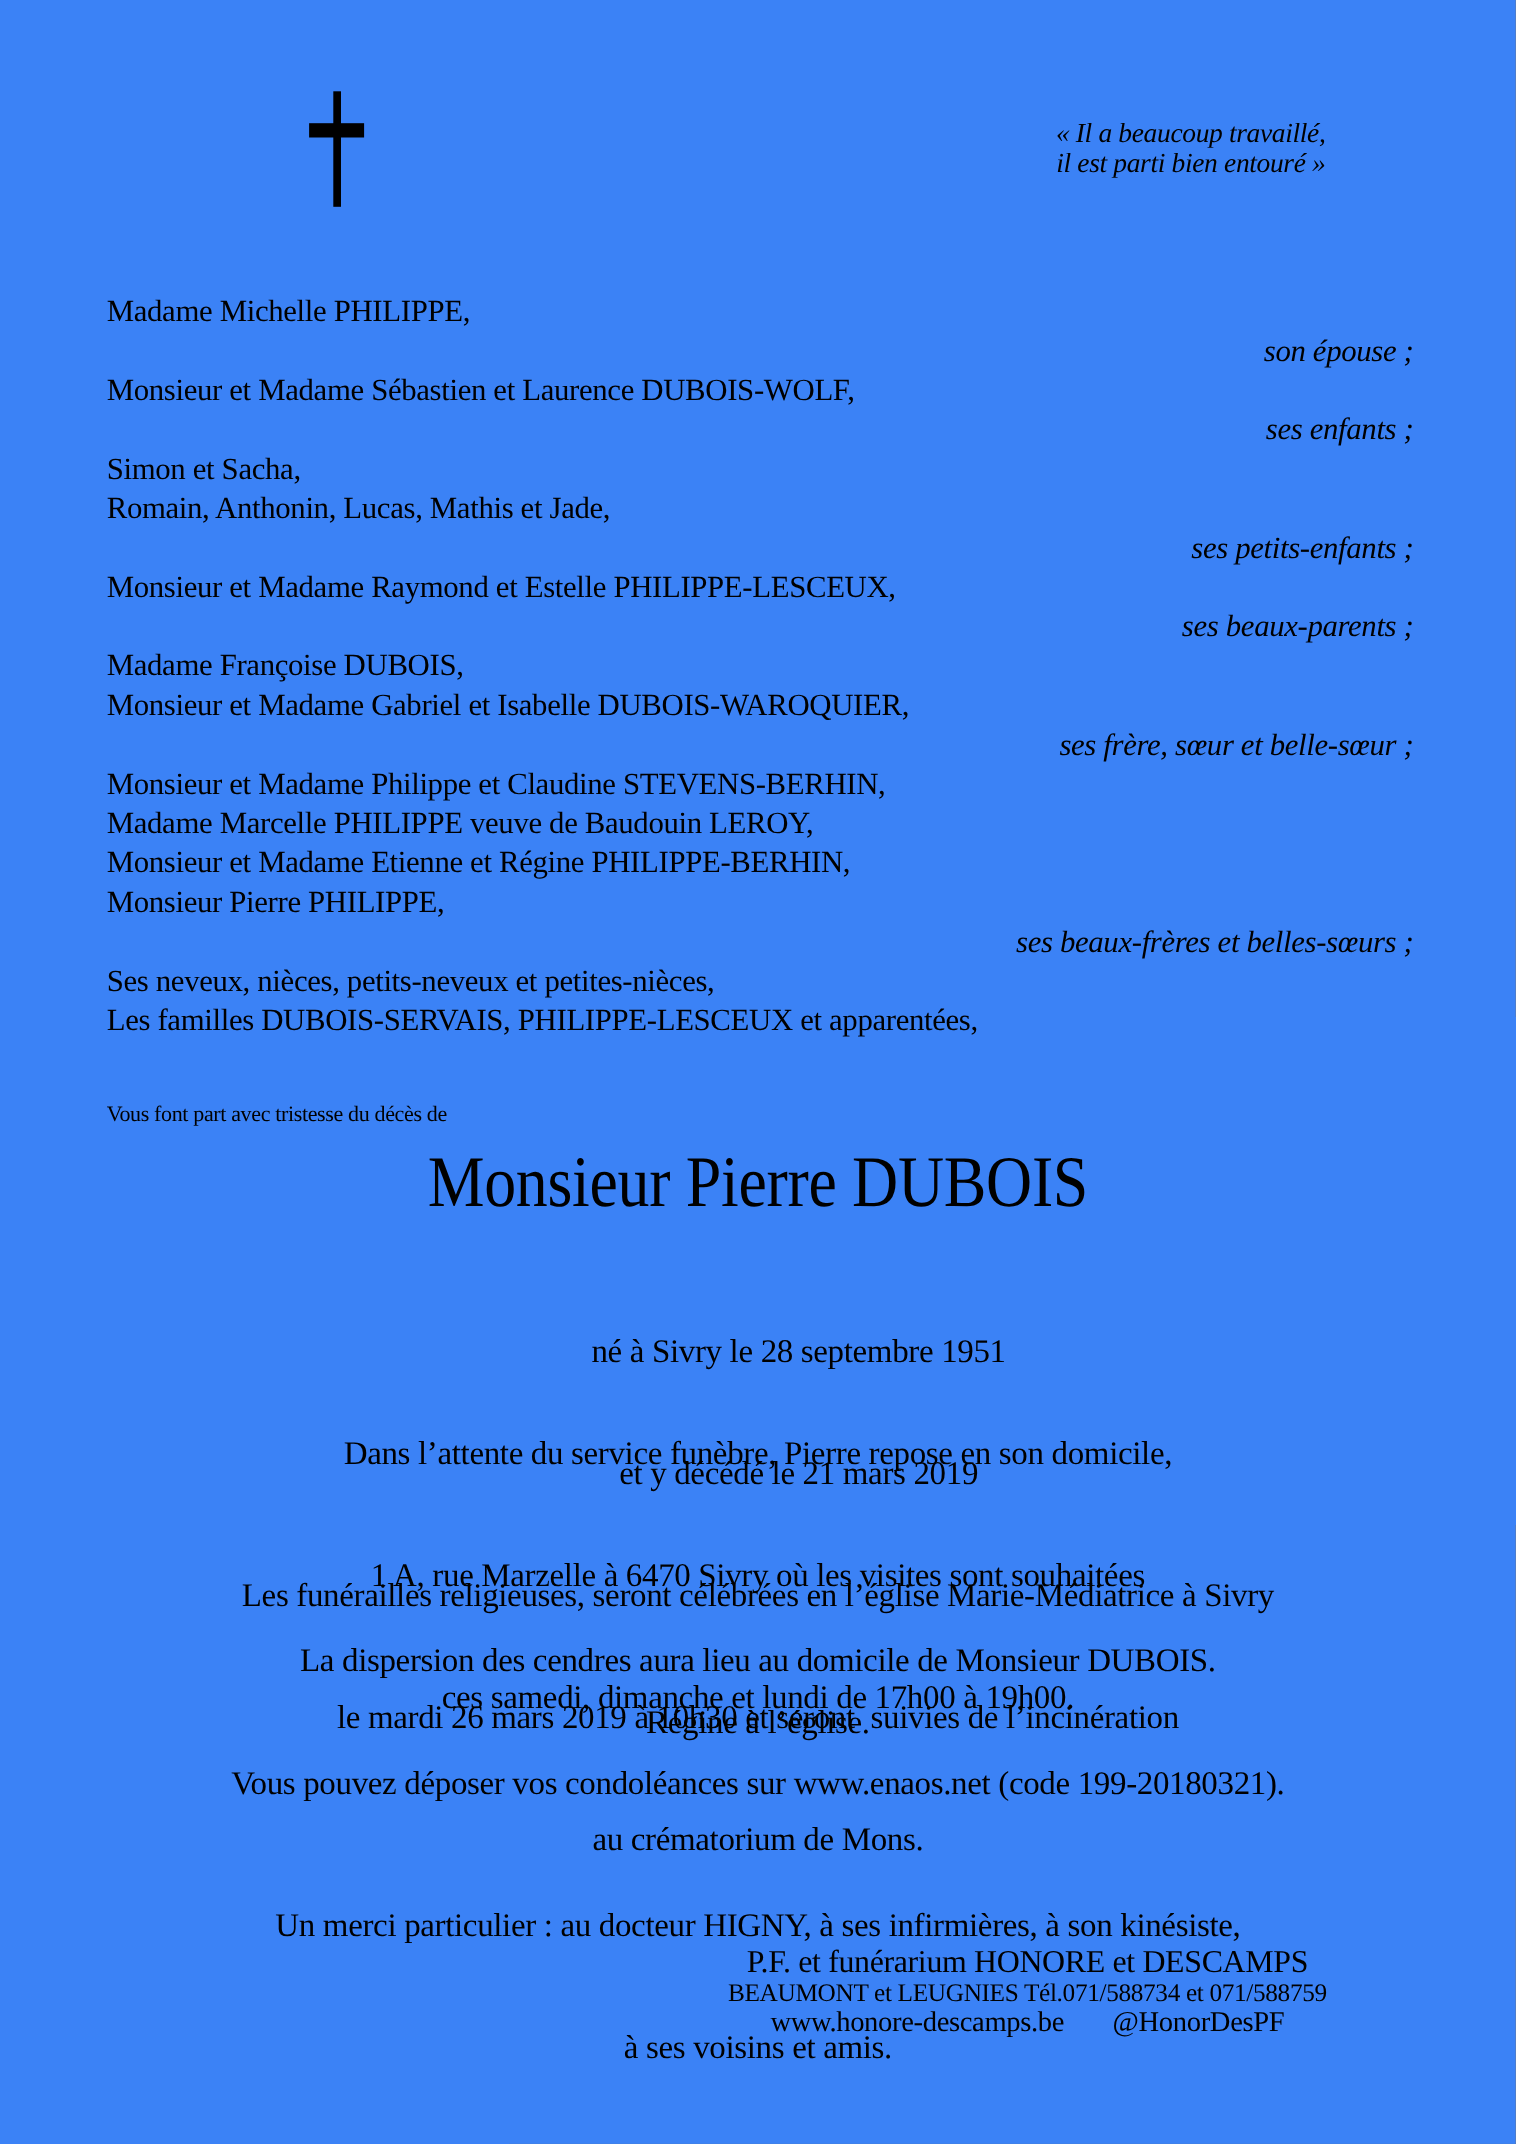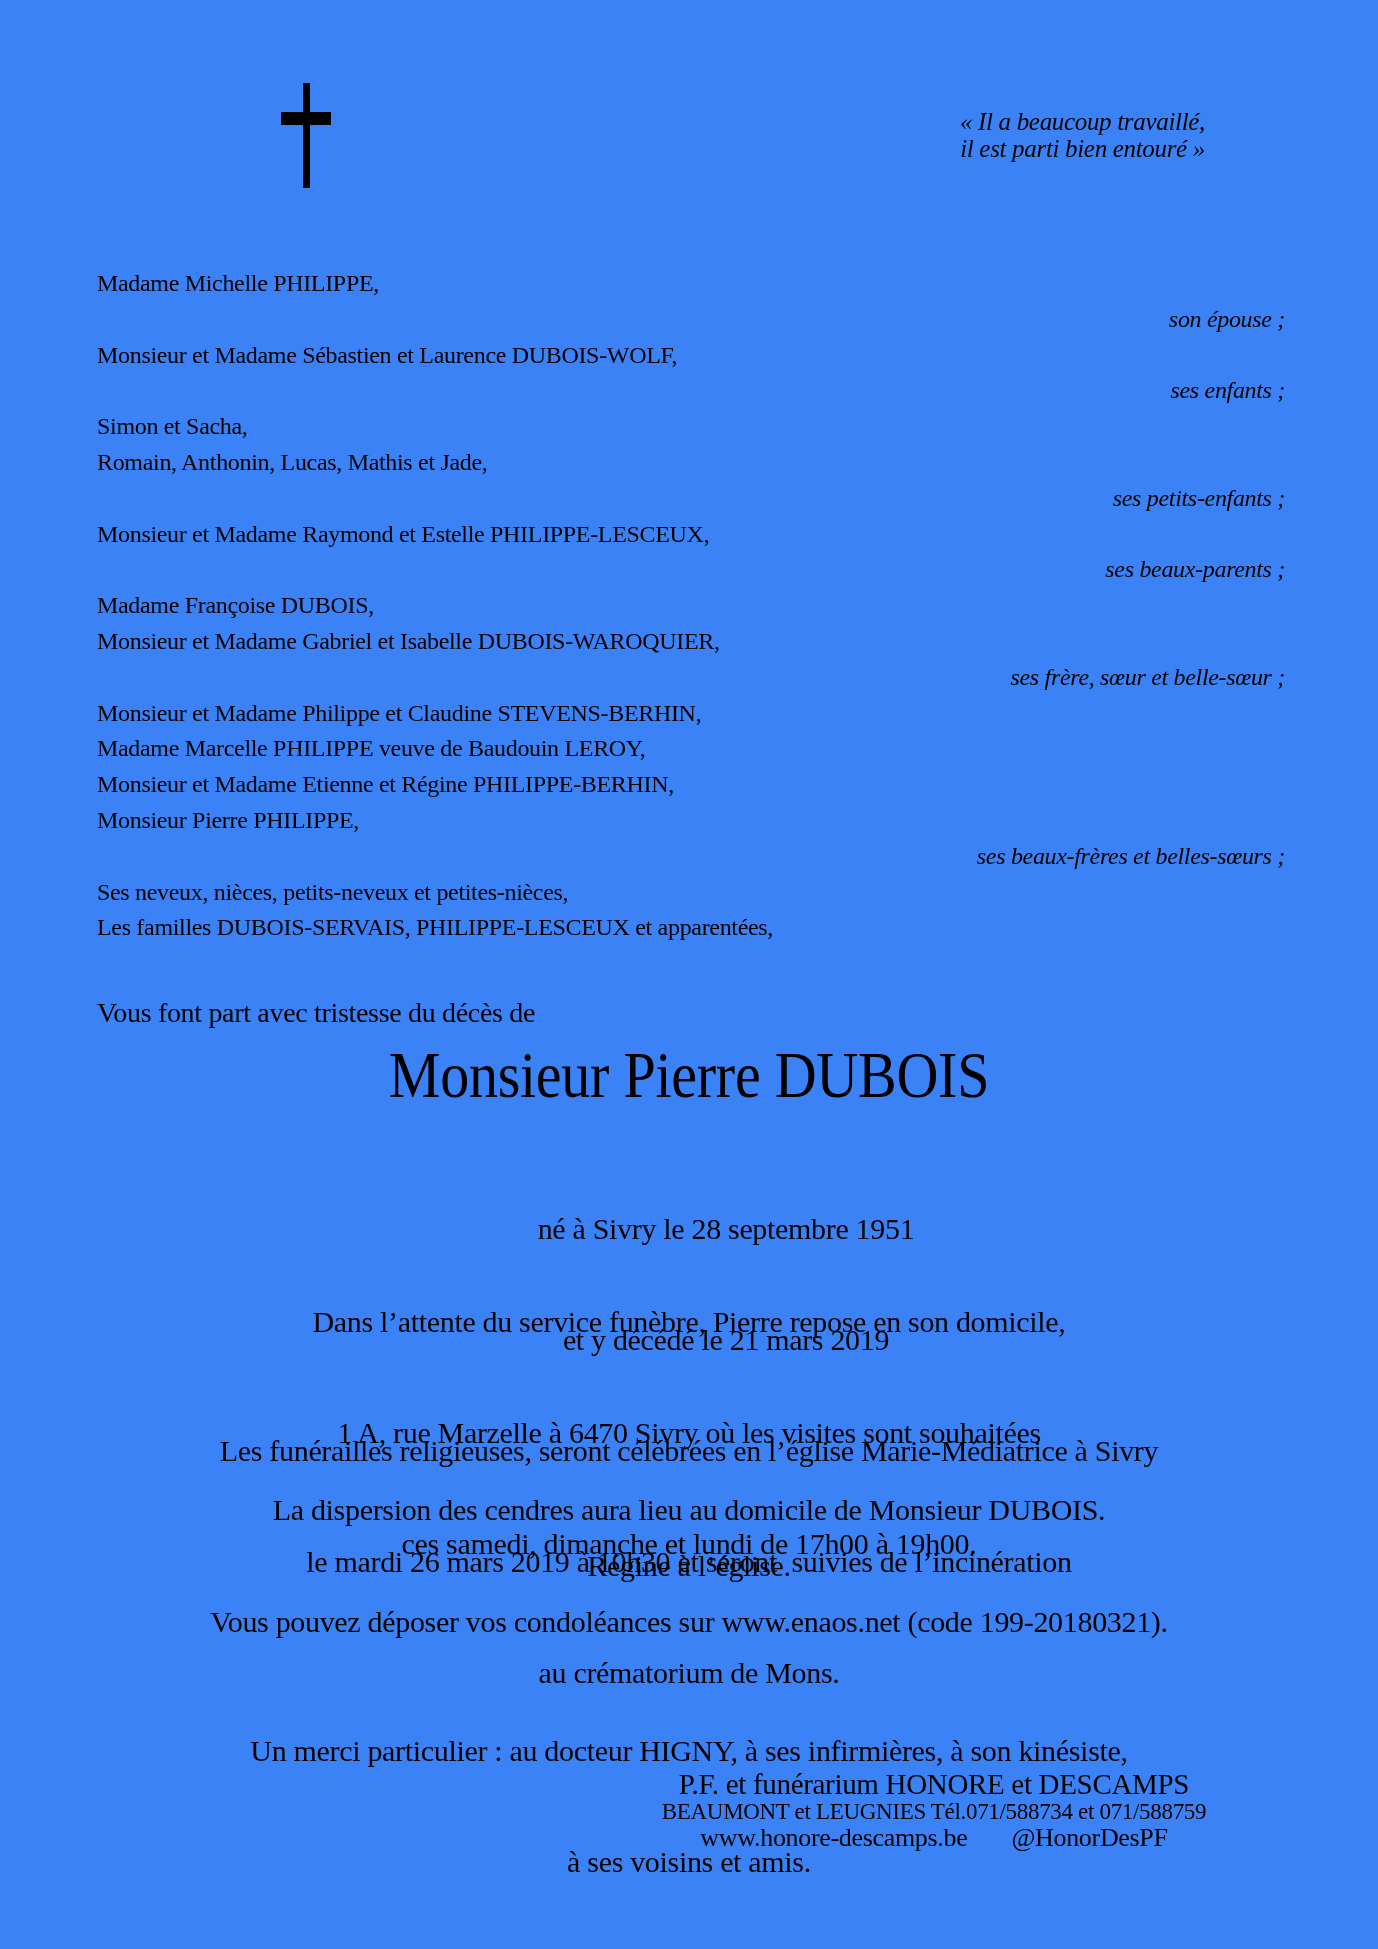--- a/index.html
+++ b/index.html
@@ -20,28 +20,28 @@
   .cross .hbar{position:absolute;left:0;top:29px;width:50px;height:13px;background:#000;}
   
   .quote{
     position:absolute;top:108px;left:855px;width:350px;
     text-align:right;font-style:italic;
     font-size:25px;line-height:27px;white-space:nowrap;
   }
   
   .family{
     position:absolute;left:97px;top:266px;width:1188px;
-    font-size:24px;line-height:35.8px;
+    font-size:28px;line-height:35.8px;
   }
   .family .line{white-space:nowrap;}
   .left{text-align:left;}
   .right{text-align:right;font-style:italic;}
   .intro{
     position:absolute;left:97px;top:995px;width:1188px;
-    font-size:28px;line-height:36px;text-align:left;
+    font-size:20px;line-height:36px;text-align:left;
   }
   .deceased{
     position:absolute;left:0;top:1040px;width:1378px;
     text-align:center;font-size:66px;line-height:70px;
     transform:scaleX(0.88);transform-origin:50% 50%;
     white-space:nowrap;
   }
   .para{
     position:absolute;left:0;width:1378px;
     text-align:center;font-size:30px;line-height:37px;

